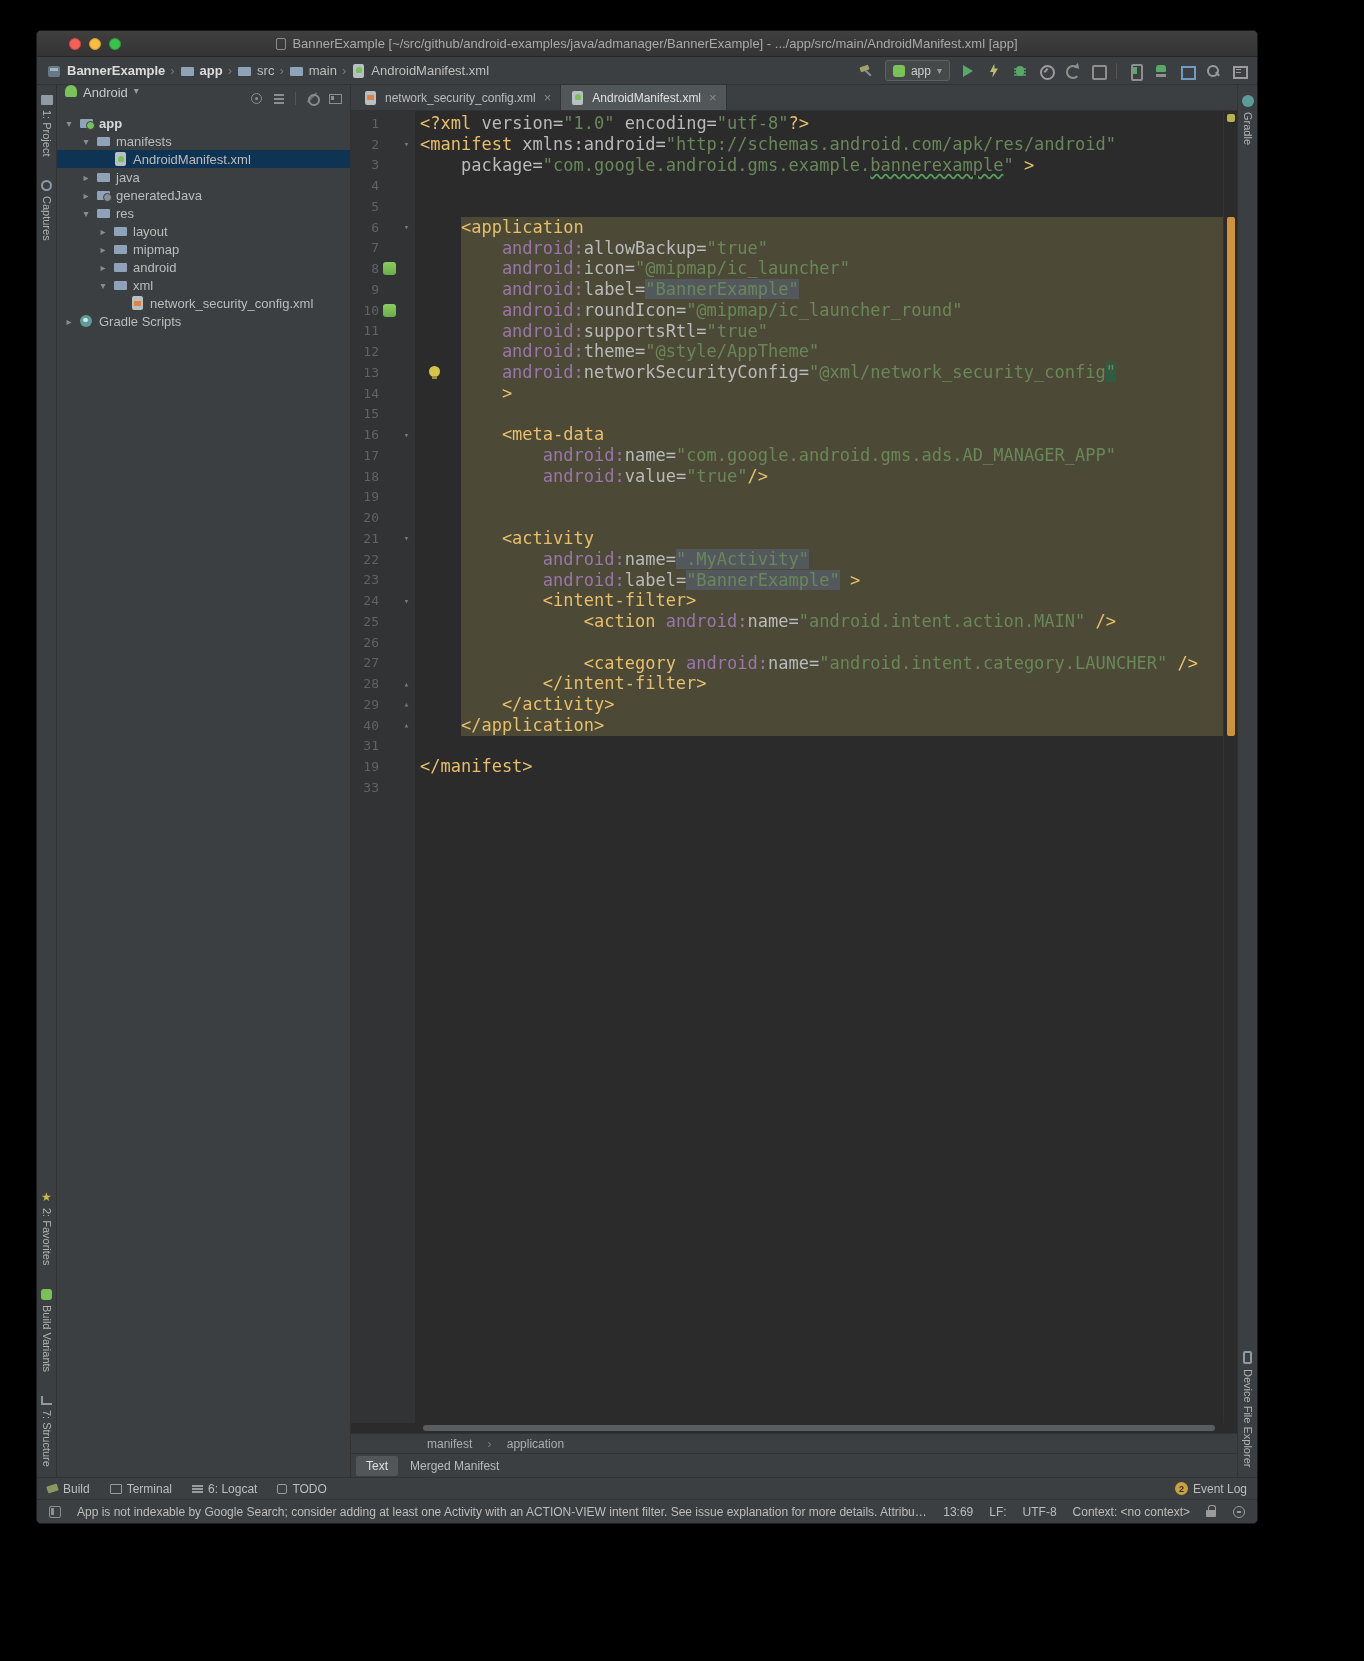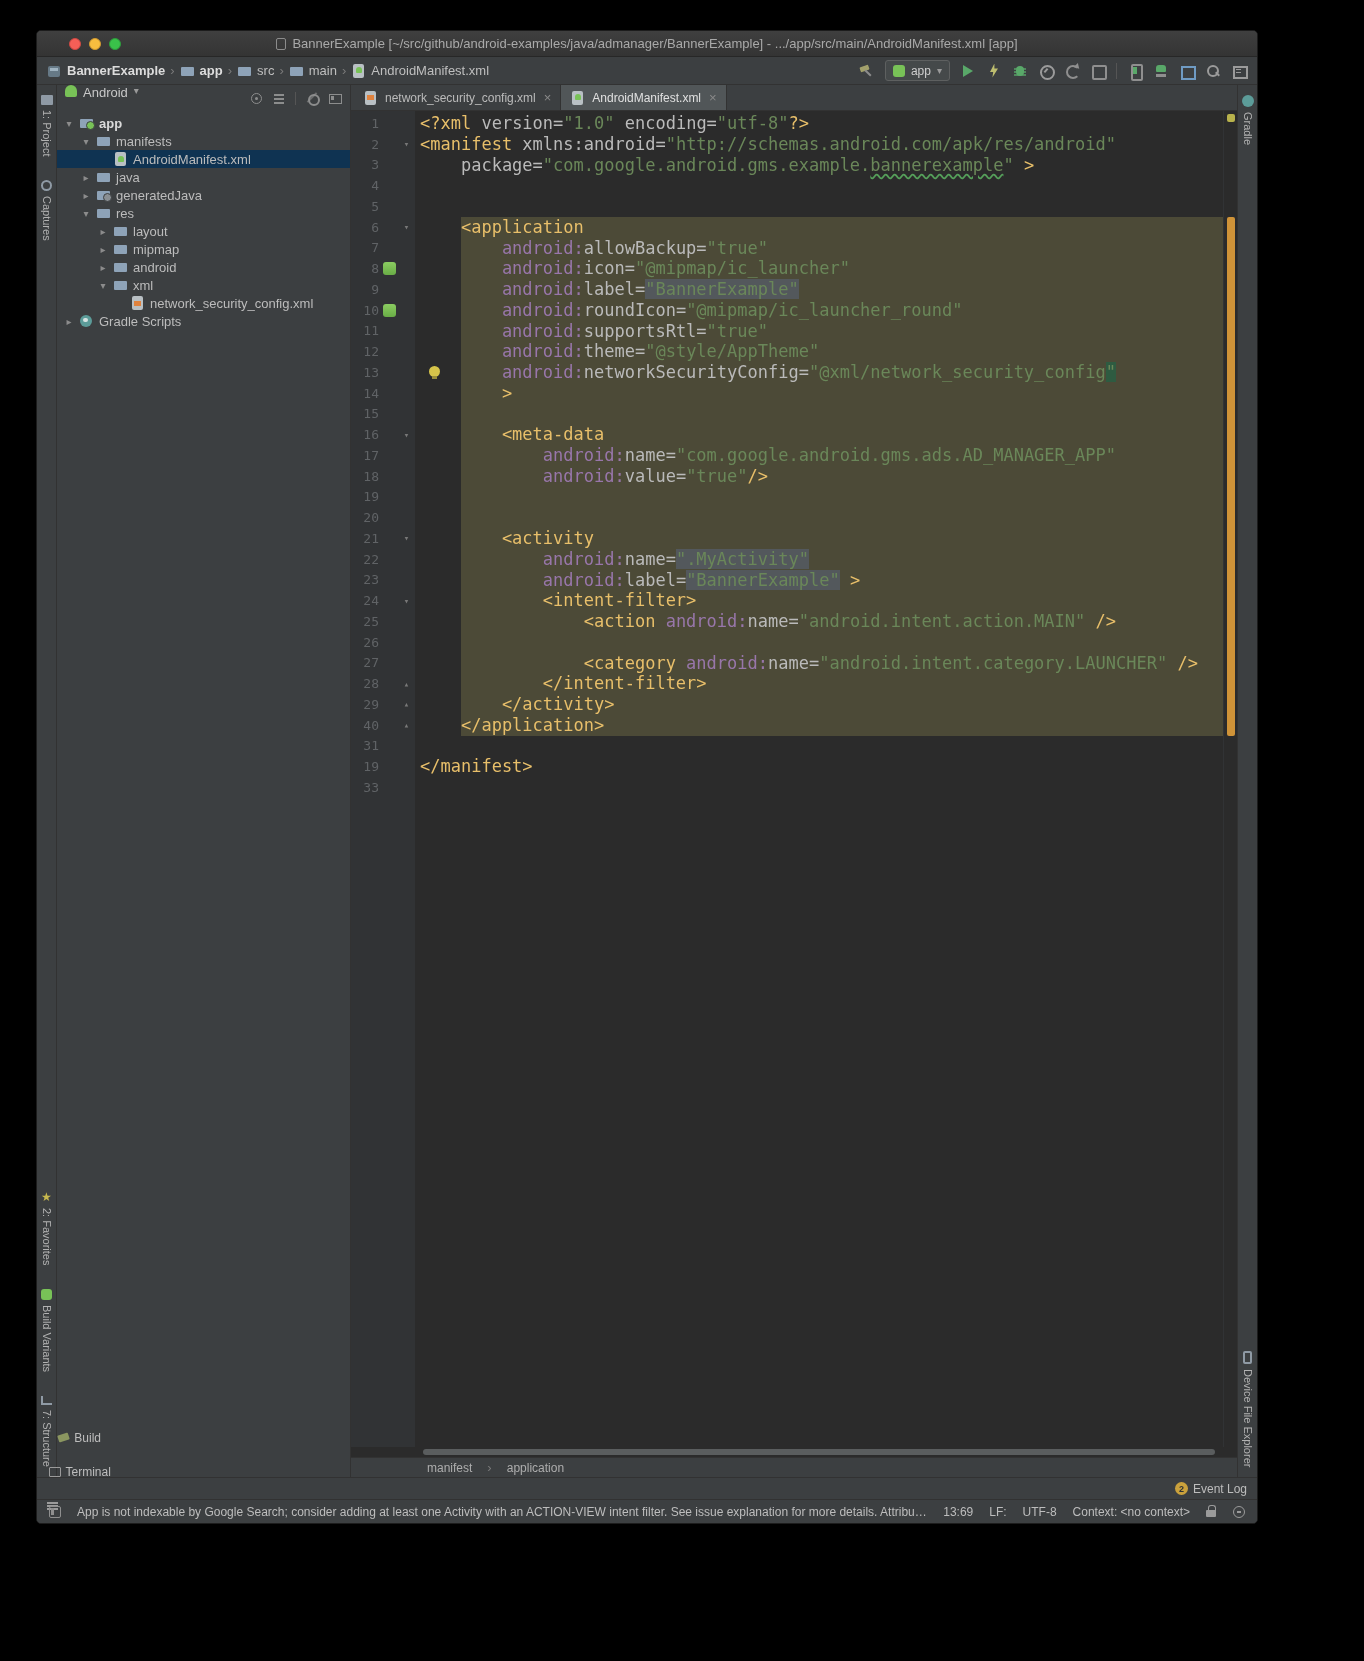--- a/index.html
+++ b/index.html
@@ -141,21 +141,21 @@
   .hscroll { height:10px; flex:none; background:#2b2b2b; position:relative; }
   .hthumb { position:absolute; left:72px; right:22px; top:2px; height:6px; background:#5a5d5e; border-radius:3px; }
   .ed-crumbs { height:20px; flex:none; background:#3c3f41; border-top:1px solid #323232; display:flex; align-items:center; gap:15px;
                padding-left:76px; font-size:12px; color:#adadad; }
   .bottom-tabs { height:24px; flex:none; background:#3c3f41; border-top:1px solid #323232; display:flex; align-items:center; gap:2px; padding-left:5px; font-size:12px; color:#bbb; }
   .btab { padding:3px 10px; border-radius:2px; cursor:default; }
   .btab.active { background:#515658; color:#e0e0e0; }
 
   
   .toolrow { height:22px; flex:none; background:#3c3f41; border-top:1px solid #323232; display:flex; align-items:center; padding:0 10px; font-size:12px; color:#bdbdbd; }
-  .toolrow-left { display:flex; align-items:center; gap:20px;flex-direction:column; }
+  .toolrow-left { display:flex; align-items:center; gap:20px; }
   .toolrow-right { margin-left:auto; display:flex; align-items:center; gap:18px; }
   .tr-btn { display:flex; align-items:center; gap:5px; cursor:default; }
   .bi { display:inline-block; position:relative; }
   .bi-build { width:11px; height:7px; background:#8b9660; border-radius:1px; transform:rotate(-18deg); }
   .bi-terminal { width:12px; height:10px; border:1.5px solid #9b9b9b; border-radius:1px; }
   .bi-logcat { width:11px; height:2px; background:#9b9b9b; box-shadow:0 3px 0 #9b9b9b,0 6px 0 #9b9b9b; margin-bottom:6px; }
   .bi-todo { width:10px; height:10px; border:1.5px solid #9b9b9b; border-radius:2px; }
   .bi-event-log { width:13px; height:13px; border-radius:50%; background:#caa13c; color:#2f3234; font-size:9px; font-weight:bold;
                   display:flex; align-items:center; justify-content:center; }
   .statusbar { height:24px; flex:none; background:#3c3f41; border-top:1px solid #323232; display:flex; align-items:center; gap:16px;
@@ -538,20 +538,24 @@
         </div>
       </div>
       <div class="hscroll">
           <div class="hthumb"></div>
         </div>
       <div class="ed-crumbs" id="ed-crumbs">
           <span class="ed-crumb">manifest</span>
           <span class="crumb-sep">›</span>
           <span class="ed-crumb">application</span>
         </div>
+      <div class="bottom-tabs" id="bottom-tabs">
+          <span class="btab active">Text</span>
+          <span class="btab">Merged Manifest</span>
+        </div>
     </div>
 
     <div class="stripe stripe-right">
       <div class="stripe-top" id="stripe-rt">
           <div class="stripe-btn">
             <span class="si si-gradle-tool"></span>
             <span class="stripe-text">Gradle</span>
           </div>
         </div>
       <div class="stripe-bottom" id="stripe-rb">

